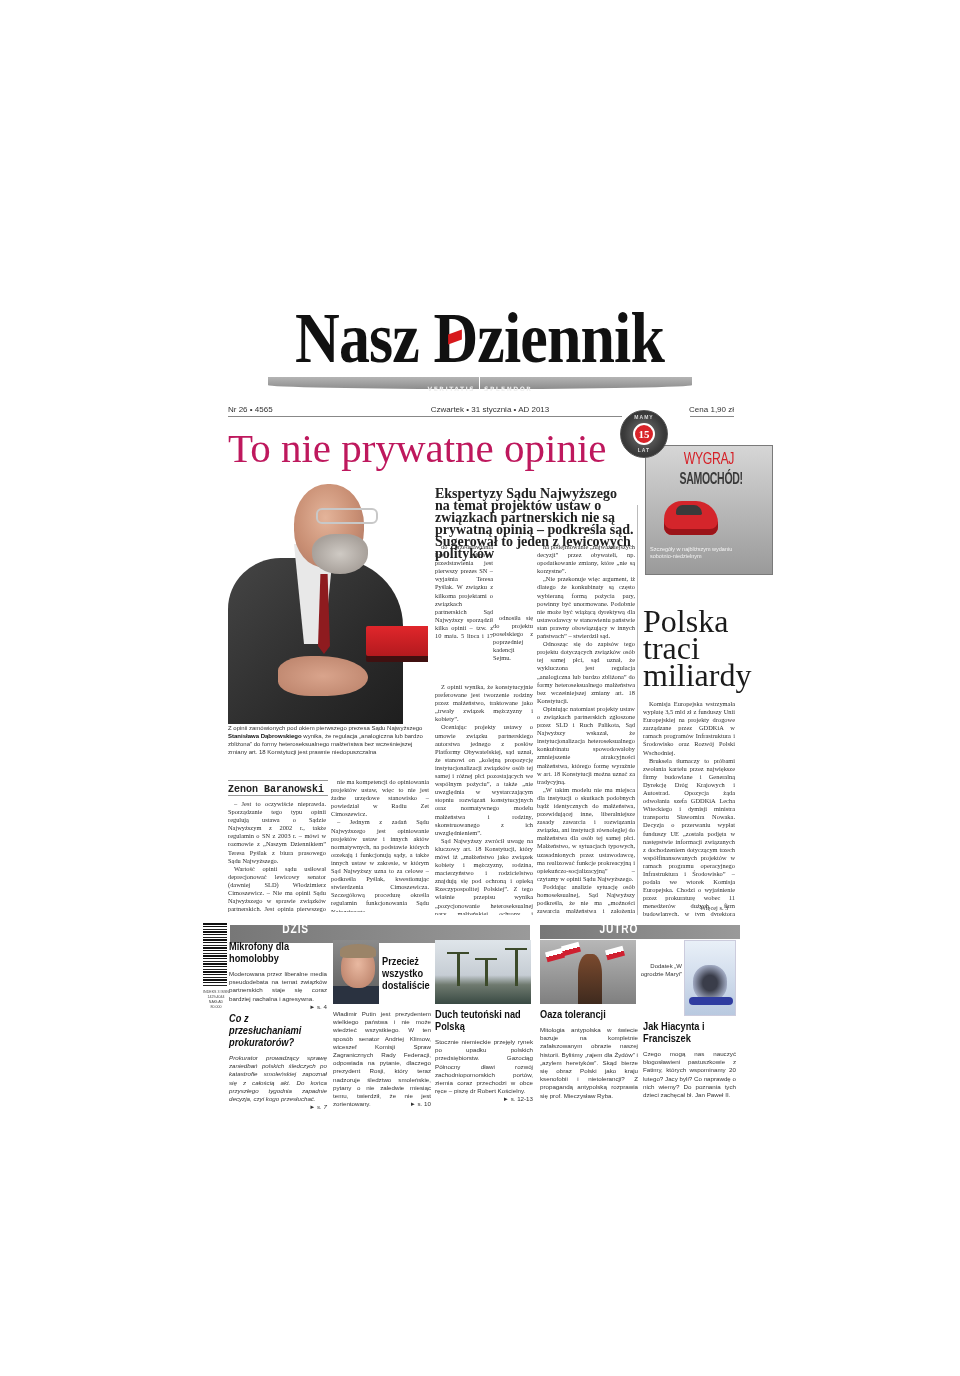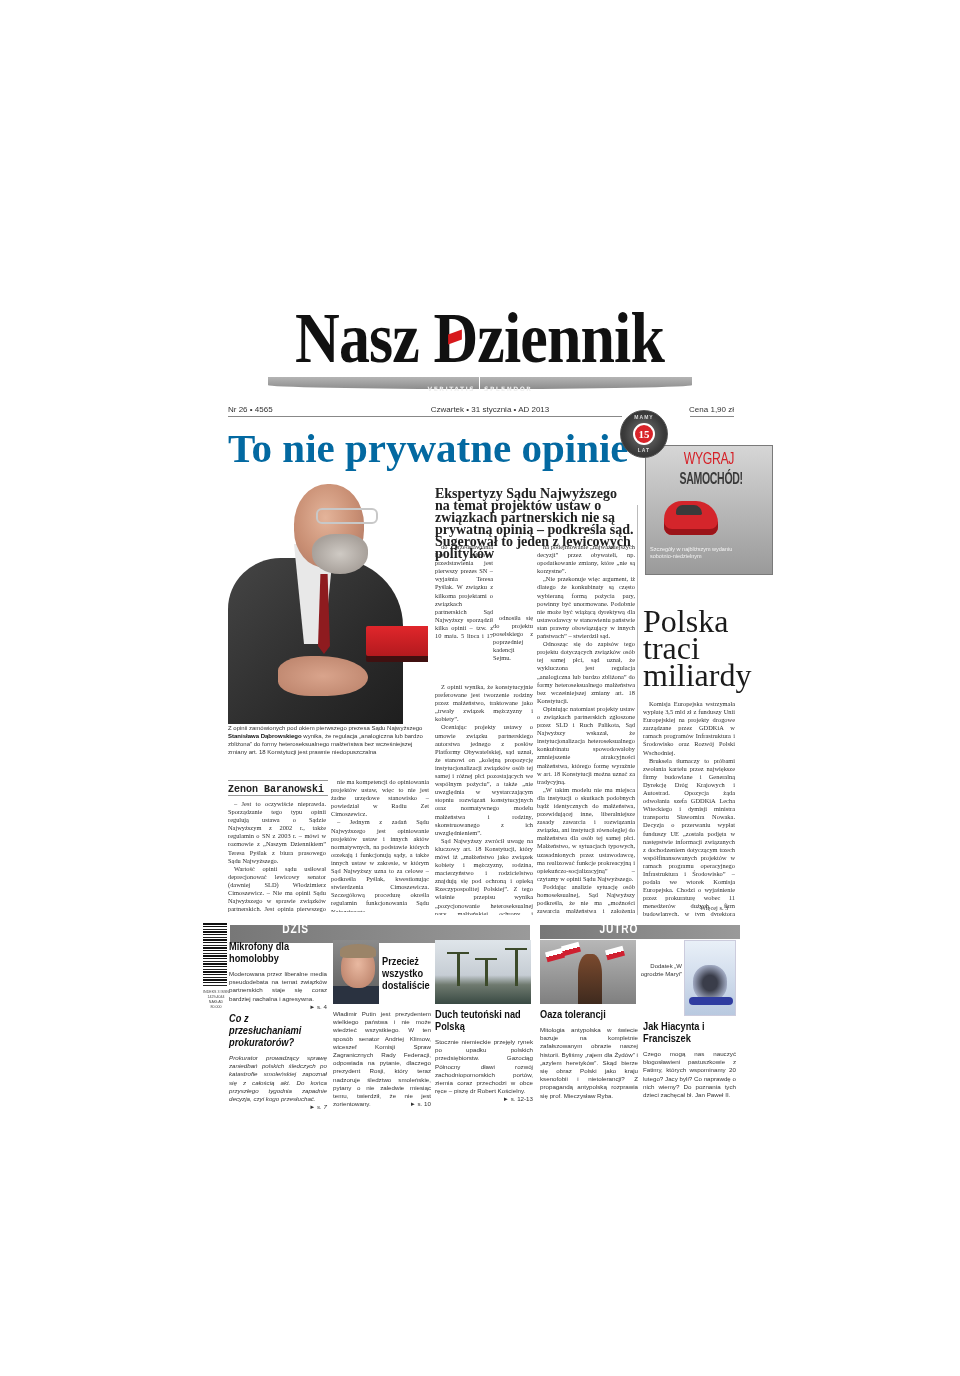--- a/index.html
+++ b/index.html
@@ -17,21 +17,21 @@
 
   
   .dateline { left:228px; top:405px; width:506px; font-family:"Liberation Sans", sans-serif; font-size:8px; color:#333; }
   .dateline .issue { position:absolute; left:0; top:0; }
   .dateline .date { position:absolute; left:0; width:430px; text-align:center; top:0;margin-left:47px; }
   .dateline .price { position:absolute; right:0; top:0; }
   .rule-left { left:228px; top:416px; width:394px; height:1px; background:#888; }
   .rule-right { left:690px; top:416px; width:44px; height:1px; background:#888; }
 
   
-  .headline { left:228px; top:424px; font-family:"Liberation Serif", serif; font-weight:bold; font-size:41px; letter-spacing:0; color:#0369a1; white-space:nowrap; }
+  .headline { left:228px; top:424px; font-family:"Liberation Serif", serif; font-weight:normal; font-size:41px; letter-spacing:0; color:#be185d; white-space:nowrap; }
 
   
   .badge { left:620px; top:410px; width:46px; height:46px; border-radius:50%; background:radial-gradient(circle,#777 0%,#3c3c3c 60%,#2a2a2a 100%); border:1px solid #555; }
   .badge-inner { position:absolute; left:12px; top:12px; width:22px; height:22px; border-radius:50%; background:#d9232a; border:2px solid #fff; box-sizing:border-box; color:#fff; font-family:"Liberation Serif", serif; font-weight:bold; font-size:11px; line-height:18px; text-align:center; }
   .badge-top { position:absolute; left:0; width:46px; top:3px; text-align:center; font-family:"Liberation Sans", sans-serif; font-size:5px; font-weight:bold; color:#ddd; letter-spacing:1px; }
   .badge-bottom { position:absolute; left:0; width:46px; top:36px; text-align:center; font-family:"Liberation Sans", sans-serif; font-size:5px; font-weight:bold; color:#ddd; letter-spacing:1px; }
   .promo { left:645px; top:445px; width:90px; height:128px; background:linear-gradient(#d6d6d6,#9a9a9a); border:1px solid #7a7a7a; overflow:hidden;padding-left:36px; }
   .promo-1 { position:absolute; left:0; top:3px; width:88px; text-align:right; font-family:"Liberation Sans", sans-serif; font-size:17px; color:#d52027; transform:scaleX(0.72); transform-origin:right; letter-spacing:-0.5px; }
   .promo-2 { position:absolute; left:0; top:23px; width:88px; text-align:right; font-family:"Liberation Sans", sans-serif; font-weight:bold; font-size:17px; color:#3a3a3a; transform:scaleX(0.62); transform-origin:right; letter-spacing:-0.5px; }
   .promo-car { position:absolute; left:18px; top:55px; width:54px; height:34px; background:#d4252b; border-radius:18px 22px 8px 8px; box-shadow:inset 0 -6px 0 #9b1419; }

